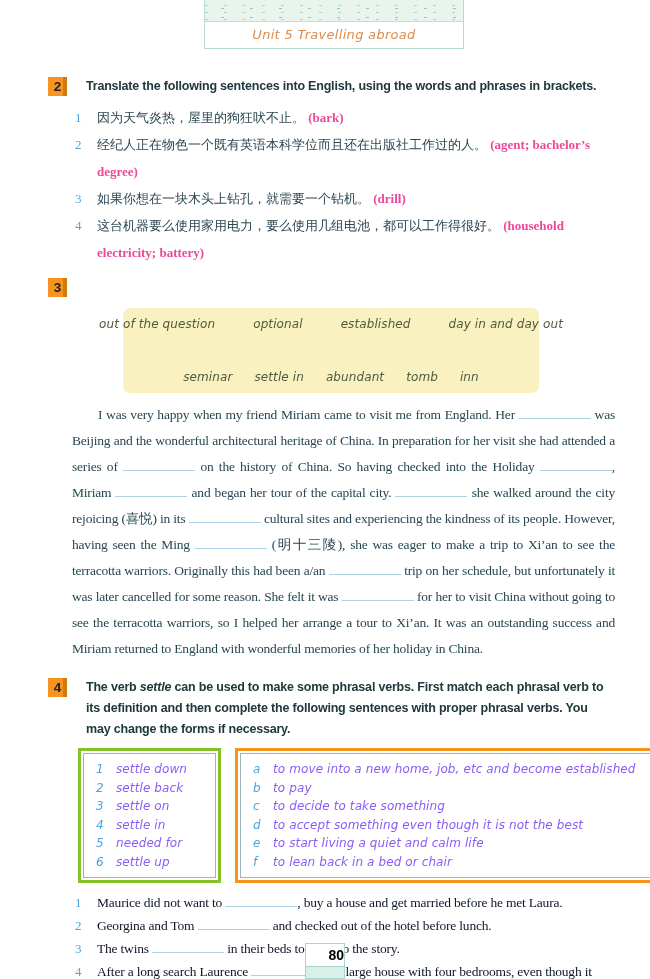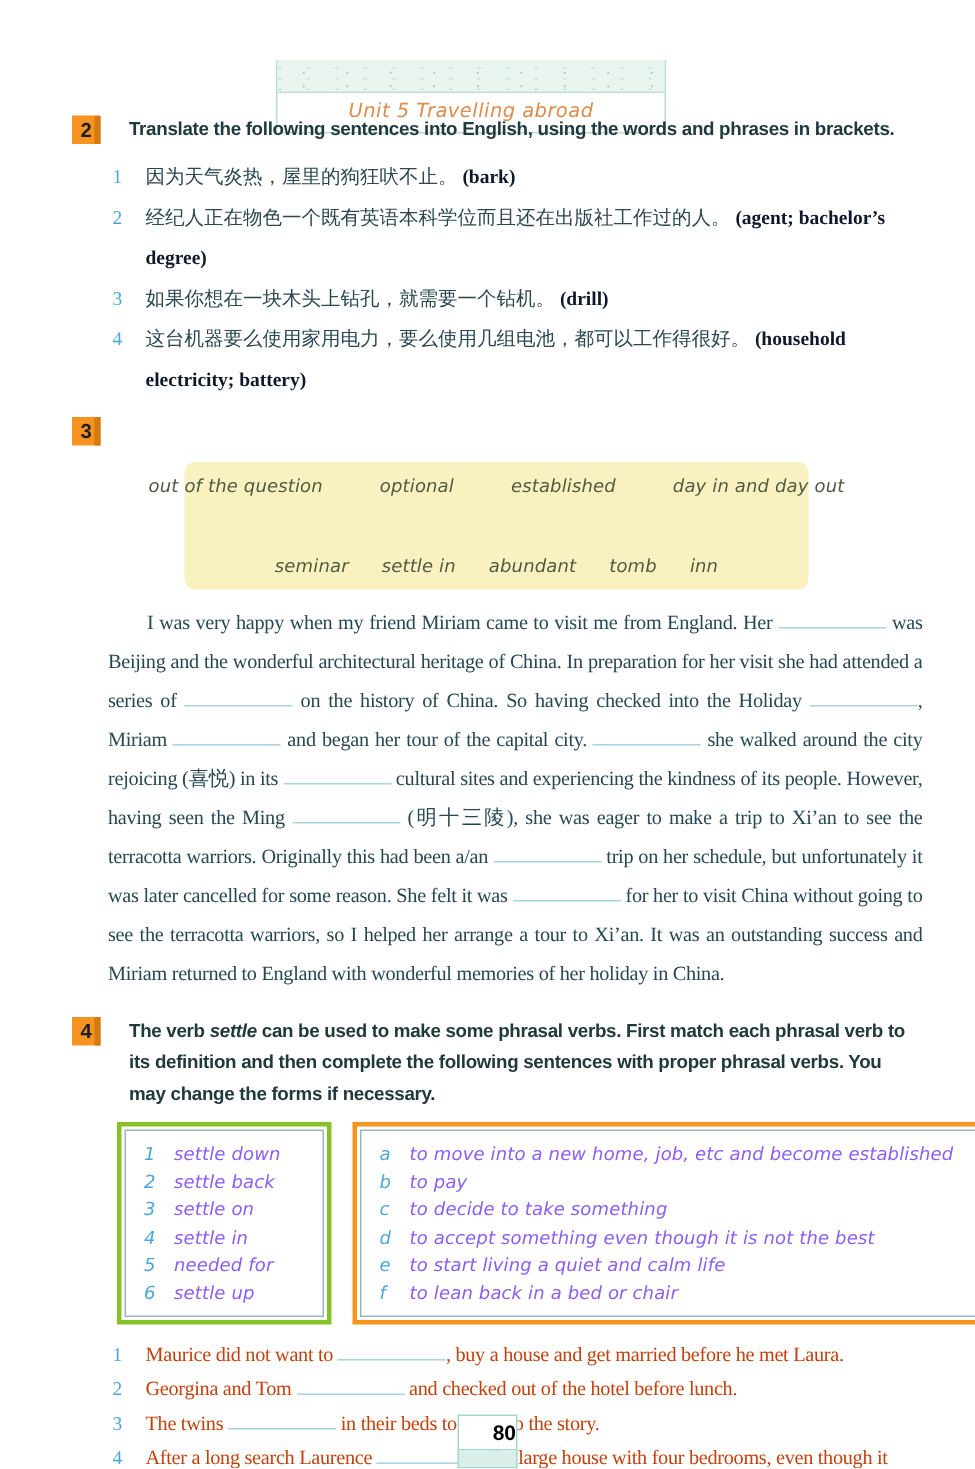--- a/index.html
+++ b/index.html
@@ -1,20 +1,20 @@
 <!DOCTYPE html>
 <html><head>
 <meta charset="utf-8">
 <style>
   html,body{margin:0;padding:0;background:#fff;}
   .page{position:relative;width:650px;height:979px;background:#ffffff;overflow:hidden;
         font-family:"Liberation Serif",serif;color:#2a4752;}
 
   
-  .unit-box{position:absolute;left:184px;top:0;width:258px;border:1px solid #b7dcd2;border-top:none;margin-top:40px;}
+  .unit-box{position:absolute;left:204px;top:0;width:258px;border:1px solid #b7dcd2;border-top:none;}
   .unit-box-top{height:21px;border-bottom:1px solid #bfe0d6;background-color:#e9f4ef;
     background-image:radial-gradient(#86cdb4 1px, transparent 1.4px),radial-gradient(#a9dcc8 1px, transparent 1.4px);
     background-size:29px 9px,19px 7px;background-position:3px 4px,11px 9px;}
   .unit-title{height:26px;line-height:26px;text-align:center;color:#dd8c4c;
     font-family:"DejaVu Sans",sans-serif;font-style:italic;font-size:13px;letter-spacing:0.3px;}
 
   
   .content{position:absolute;left:48px;top:76px;width:567px;}
 
   .ex-head{display:flex;align-items:flex-start;margin:0;}
@@ -23,21 +23,21 @@
     font-family:"Liberation Sans",sans-serif;font-weight:bold;font-size:13.5px;}
   .ex-title{margin-left:19px;font-family:"Liberation Sans",sans-serif;font-weight:bold;
     font-size:12.5px;letter-spacing:-0.2px;line-height:21px;color:#20393c;}
   .ex-title i{font-style:italic;}
 
   
   .t-list{margin:7px 0 0 27px;}
   .t-item{display:flex;line-height:27px;}
   .num{flex:0 0 22px;color:#4ba6dd;font-size:13px;}
   .t-text{flex:1;font-size:13px;color:#2c4752;}
-  .t-text .hint{font-weight:bold;color:#0f172a;}
+  .t-text .hint{font-weight:bold;color:#ec4899;}
 
   
   .word-bank{margin:11px 0 0 75px;width:396px;background:#f9f2c0;border-radius:7px;padding:7px 10px 6px;}
   .wb-row{display:flex;justify-content:center;gap:38px;line-height:19px;}
   .wb-row.second{gap:22px;margin-top:34px;}
   .wb-word{font-family:"DejaVu Sans",sans-serif;font-style:italic;font-size:12px;
     color:#4f5a40;white-space:nowrap;letter-spacing:0.1px;}
 
   
   .passage{margin:9px 0 0 24px;width:543px;text-align:justify;text-indent:26px;
@@ -52,21 +52,21 @@
   .mbox-inner{border:1px solid #9db4ba;padding:6px 14px 6px 12px;height:100%;box-sizing:border-box;}
   .mbox.green .mbox-inner{padding-right:28px;}
   .m-row{display:flex;line-height:18.5px;}
   .m-key{flex:0 0 20px;color:#4ba6dd;font-family:"DejaVu Sans",sans-serif;font-style:italic;font-size:12px;}
   .m-label{font-family:"DejaVu Sans",sans-serif;font-style:italic;font-size:12px;
     color:#8b5cf6;white-space:nowrap;letter-spacing:0.1px;}
 
   
   .s-list{margin:9px 0 0 27px;}
   .s-item{display:flex;line-height:22.5px;margin-bottom:0.5px;}
-  .s-text{flex:1;font-size:13.5px;letter-spacing:-0.2px;color:#c2410c;}
+  .s-text{flex:1;font-size:13.5px;letter-spacing:-0.2px;color:#0f172a;}
 
   
   .page-footer{position:absolute;left:50%;transform:translateX(-50%);bottom:0;width:40px;}
   .page-num{border:1px solid #a7d6cd;background:#fff;text-align:right;
     font-family:"Liberation Sans",sans-serif;font-weight:bold;font-size:14px;
     color:#000000;line-height:22px;height:22px;}
   .page-num-strip{border:1px solid #a7d6cd;border-top:none;background:#d9efe9;height:11px;}
 </style>
 </head>
 <body>

